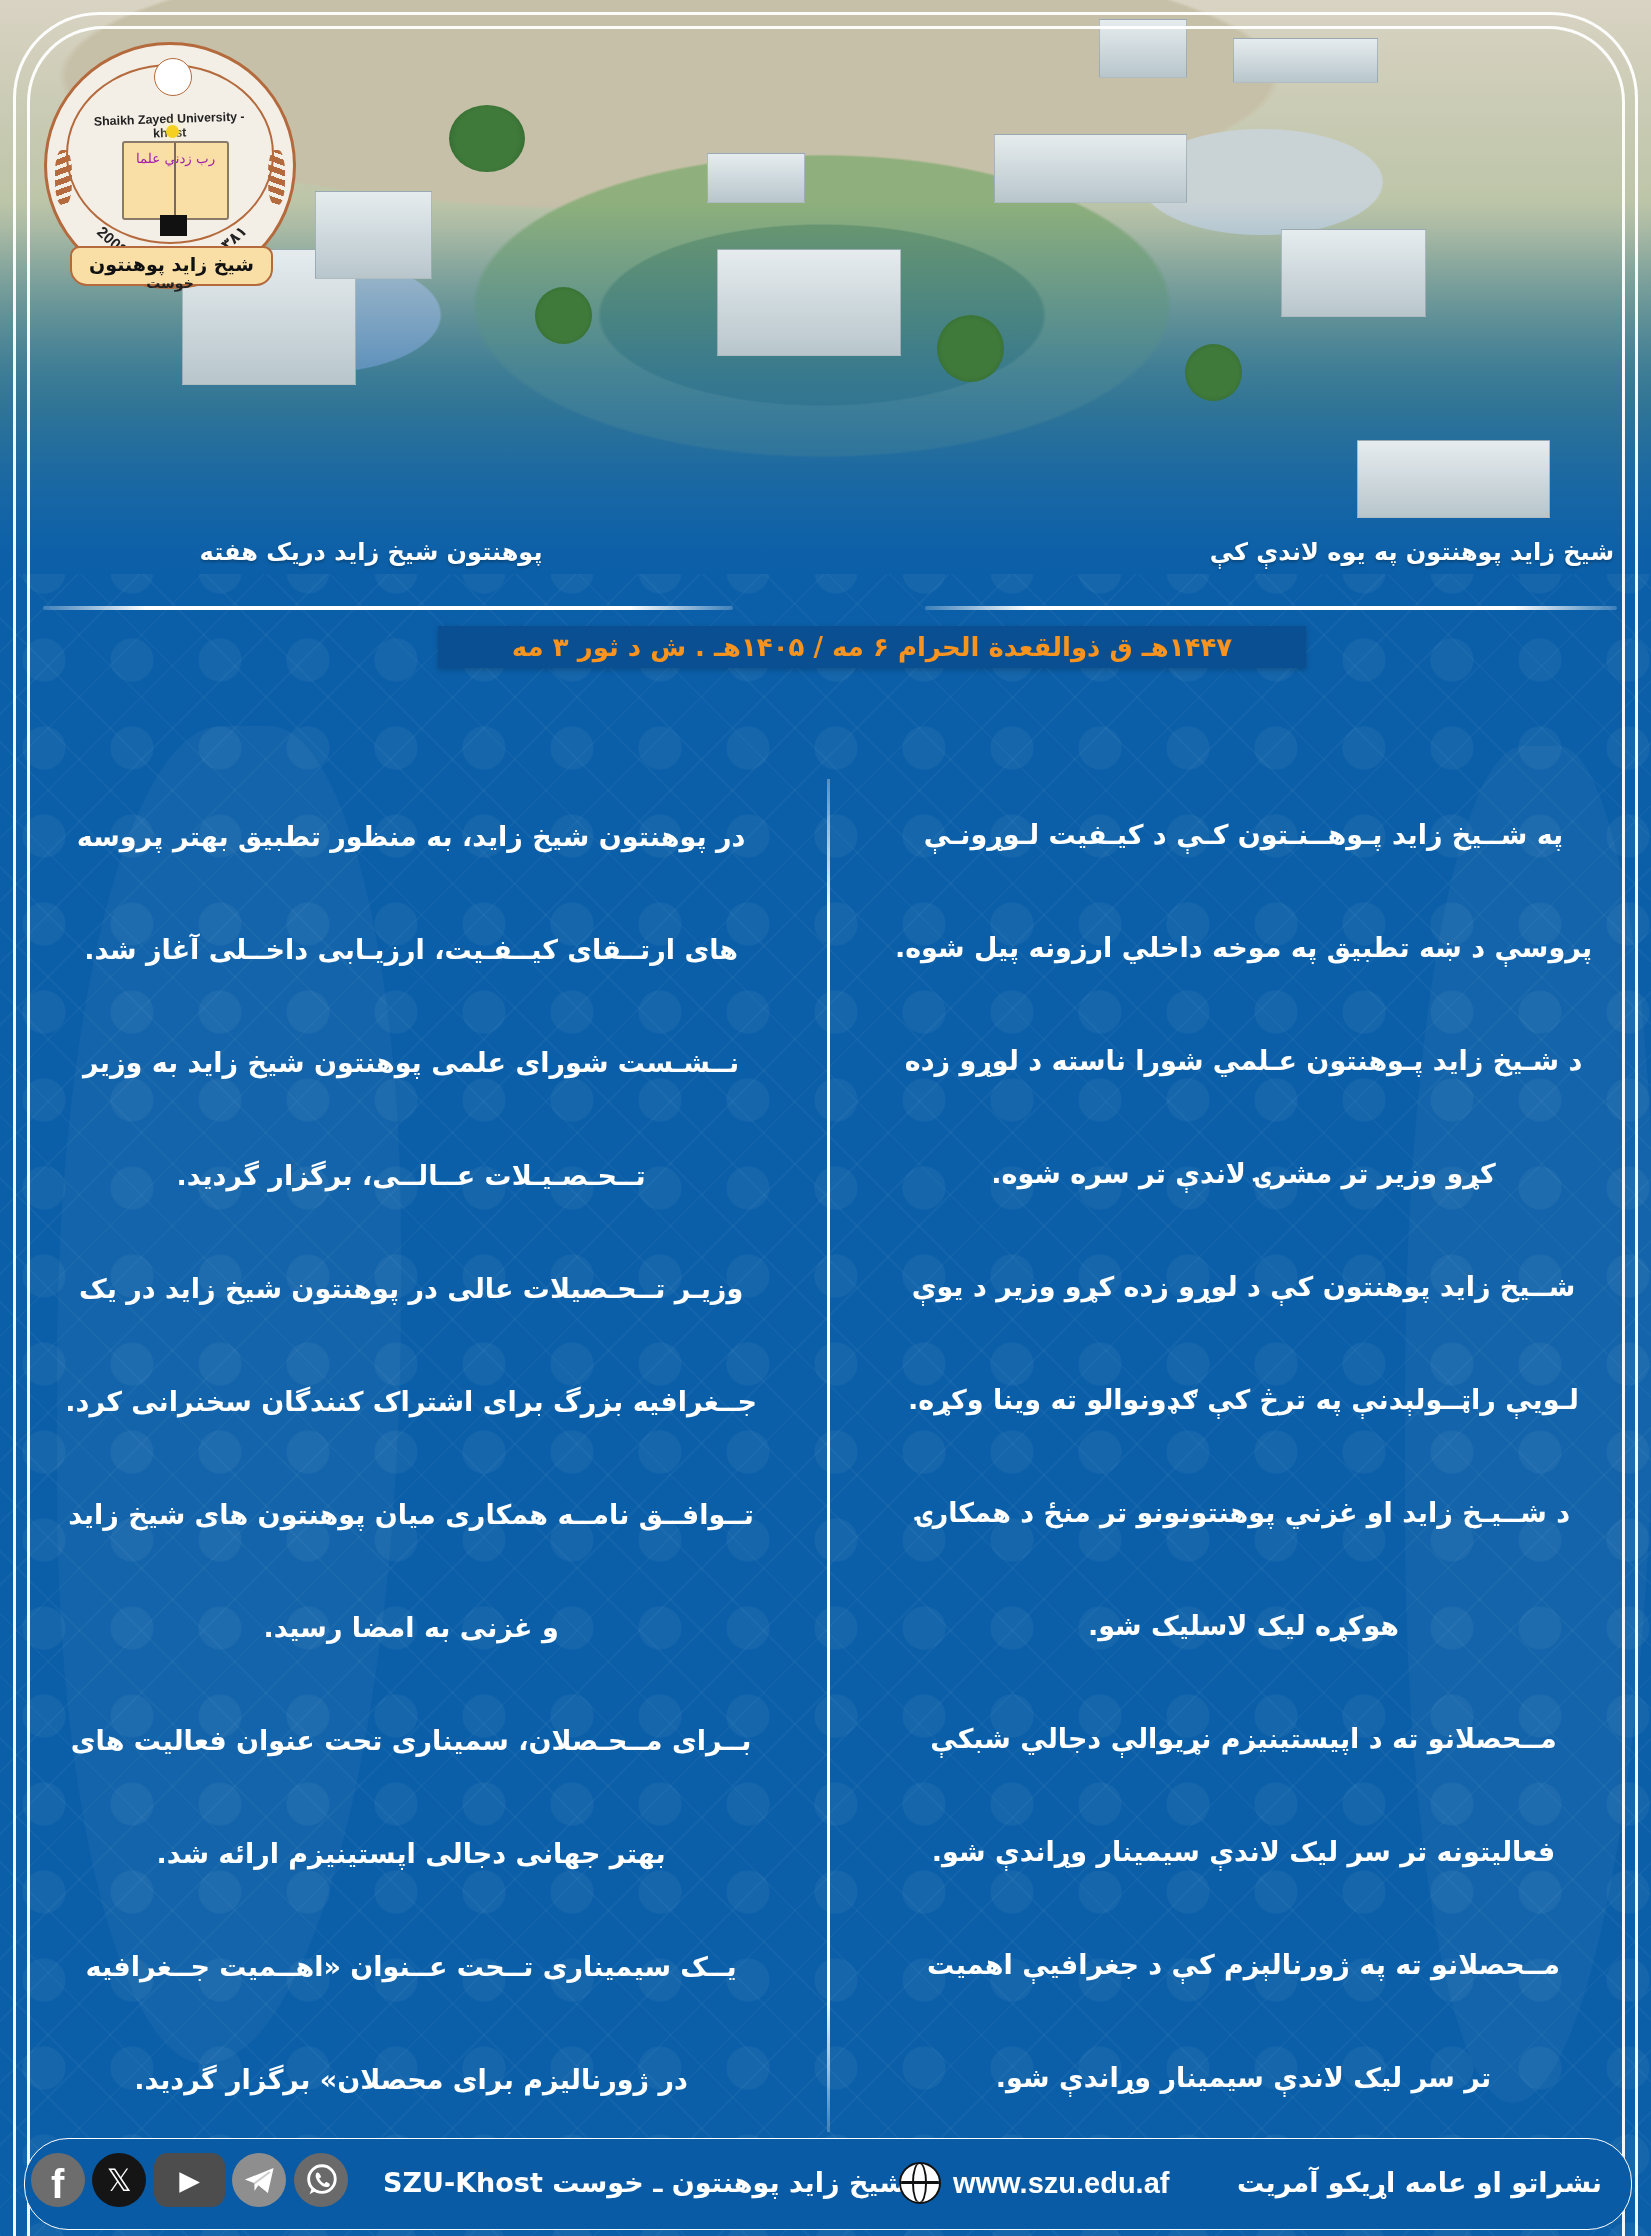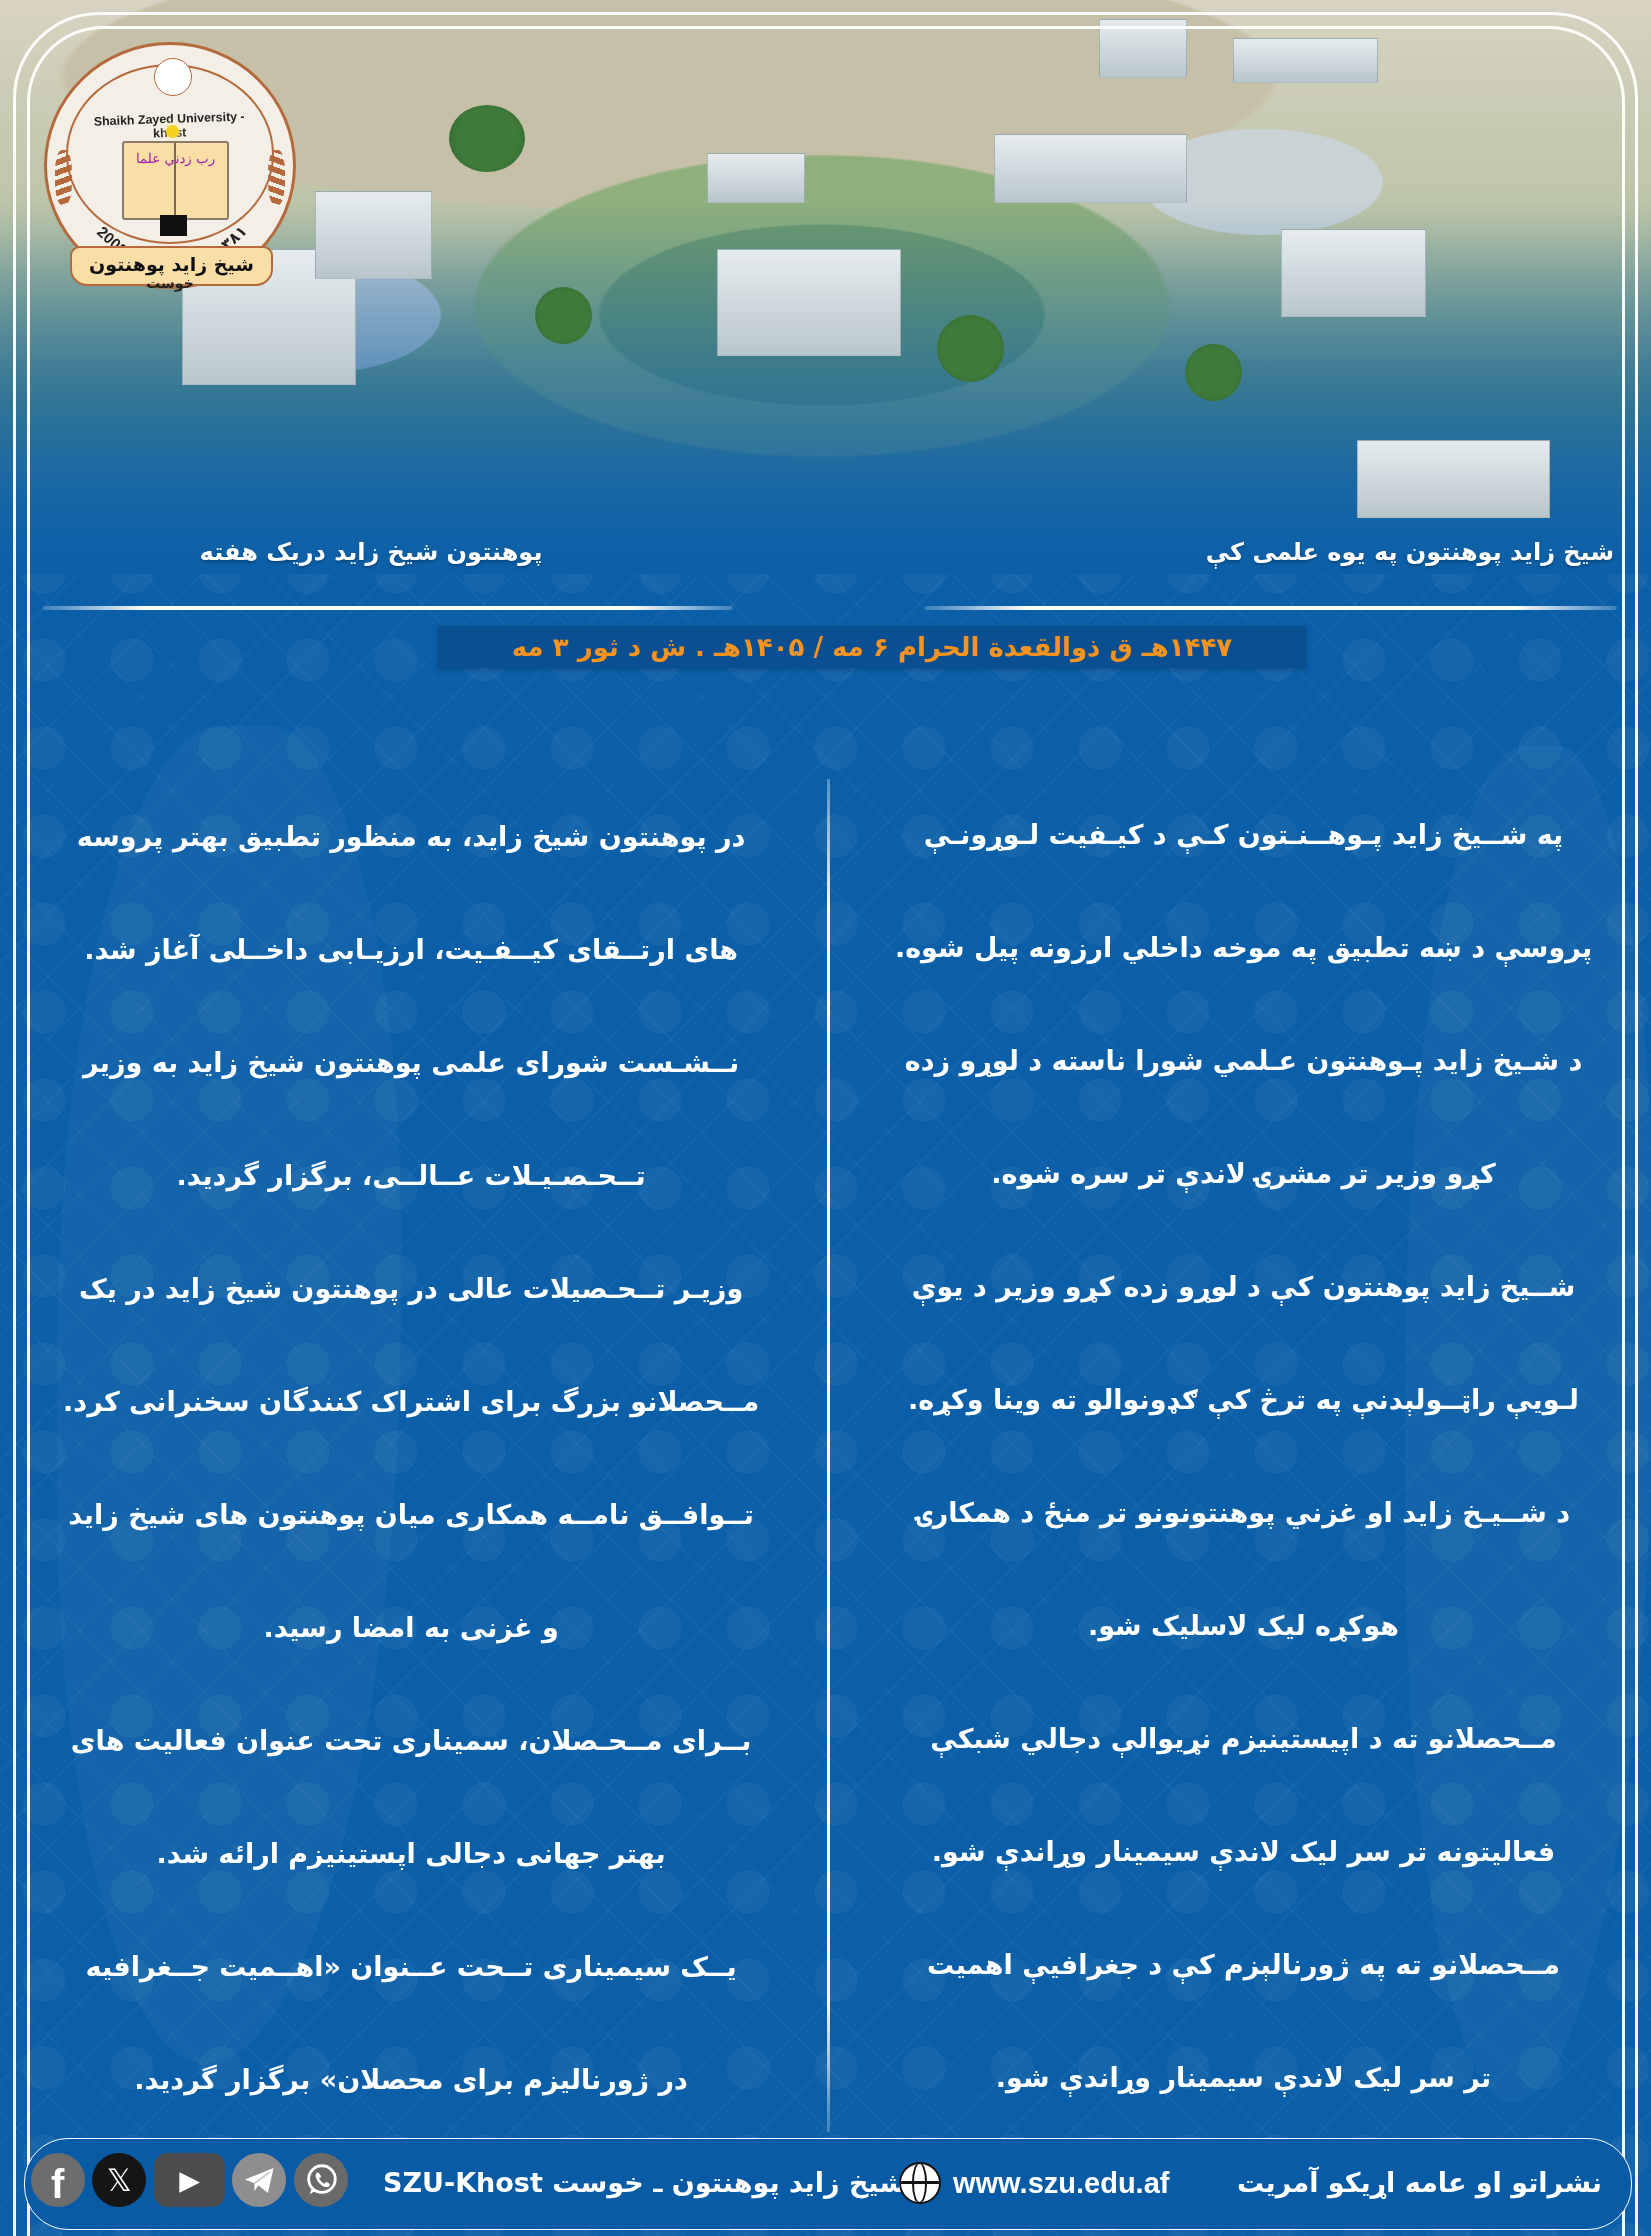--- a/index.html
+++ b/index.html
@@ -228,21 +228,21 @@
   </div>
   <div class="ink"></div>
   <div class="wheat" style="left:7.6px;"></div>
   <div class="wheat" style="right:7.6px;transform:scaleX(-1);"></div>
   <div class="year-l">2002</div>
   <div class="year-r">۱۳۸۱</div>
   <div class="banner">شیخ زاید پوهنتون</div>
   <div class="city">خوست</div>
 </div>
 
-<div class="title right">شیخ زاید پوهنتون په یوه علمی کې</div>
+<div class="title right">شیخ زاید پوهنتون په یوه لاندې کې</div>
 <div class="underline right"></div>
 <div class="title left">پوهنتون شیخ زاید دریک هفته</div>
 <div class="underline left"></div>
 
 <div class="date-box">۱۴۴۷هـ ق ذوالقعدة الحرام ۶ مه / ۱۴۰۵هـ . ش د ثور ۳ مه</div>
 
 <div class="divider"></div>
 
 <div class="col right">
   <div class="line">
@@ -293,21 +293,21 @@
   <div class="line">
       <span>نــشـست شورای علمی پوهنتون شیخ زاید به وزیر</span>
     </div>
   <div class="line">
       <span>تــحـصـیـلات عــالــی، برگزار گردید.</span>
     </div>
   <div class="line">
       <span>وزیـر تــحـصیلات عالی در پوهنتون شیخ زاید در یک</span>
     </div>
   <div class="line">
-      <span>مــحصلانو بزرگ برای اشتراک کنندگان سخنرانی کرد.</span>
+      <span>جــغرافیه بزرگ برای اشتراک کنندگان سخنرانی کرد.</span>
     </div>
   <div class="line">
       <span>تــوافــق نامــه همکاری میان پوهنتون های شیخ زاید</span>
     </div>
   <div class="line">
       <span>و غزنی به امضا رسید.</span>
     </div>
   <div class="line">
       <span>بــرای مــحـصلان، سمیناری تحت عنوان فعالیت های</span>
     </div>

